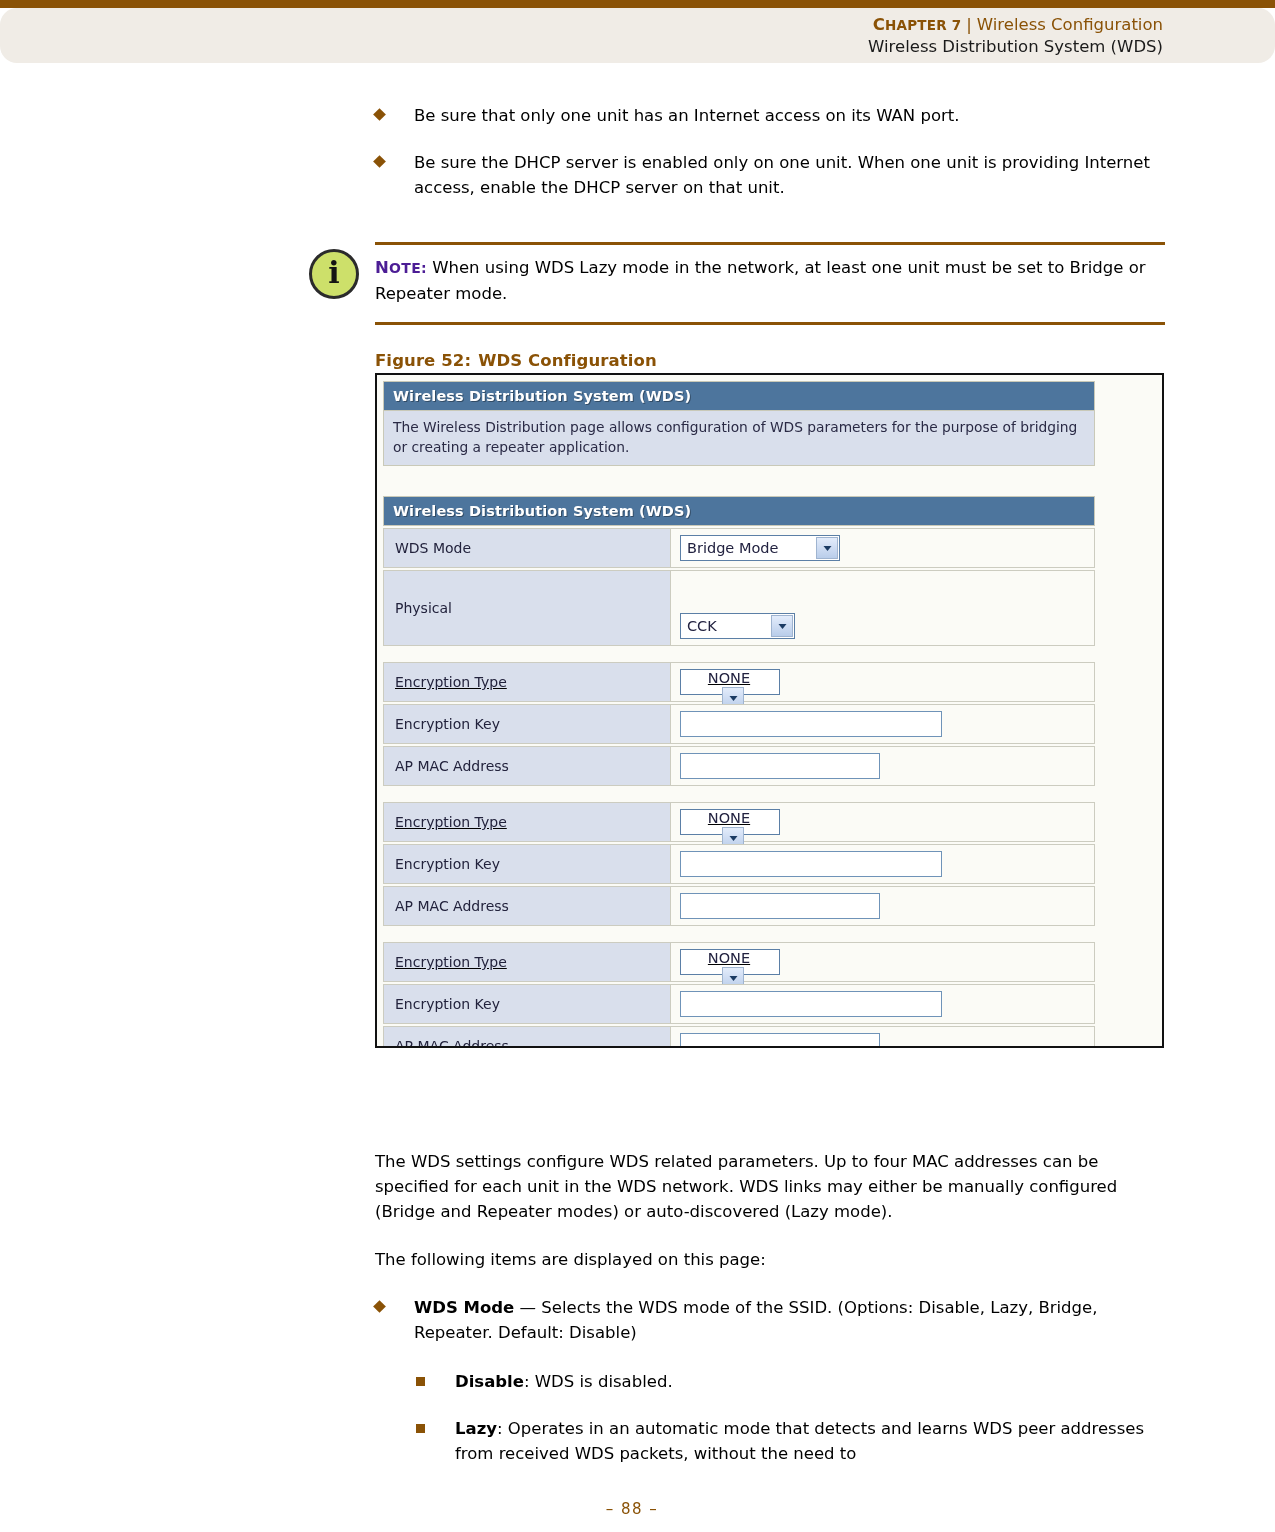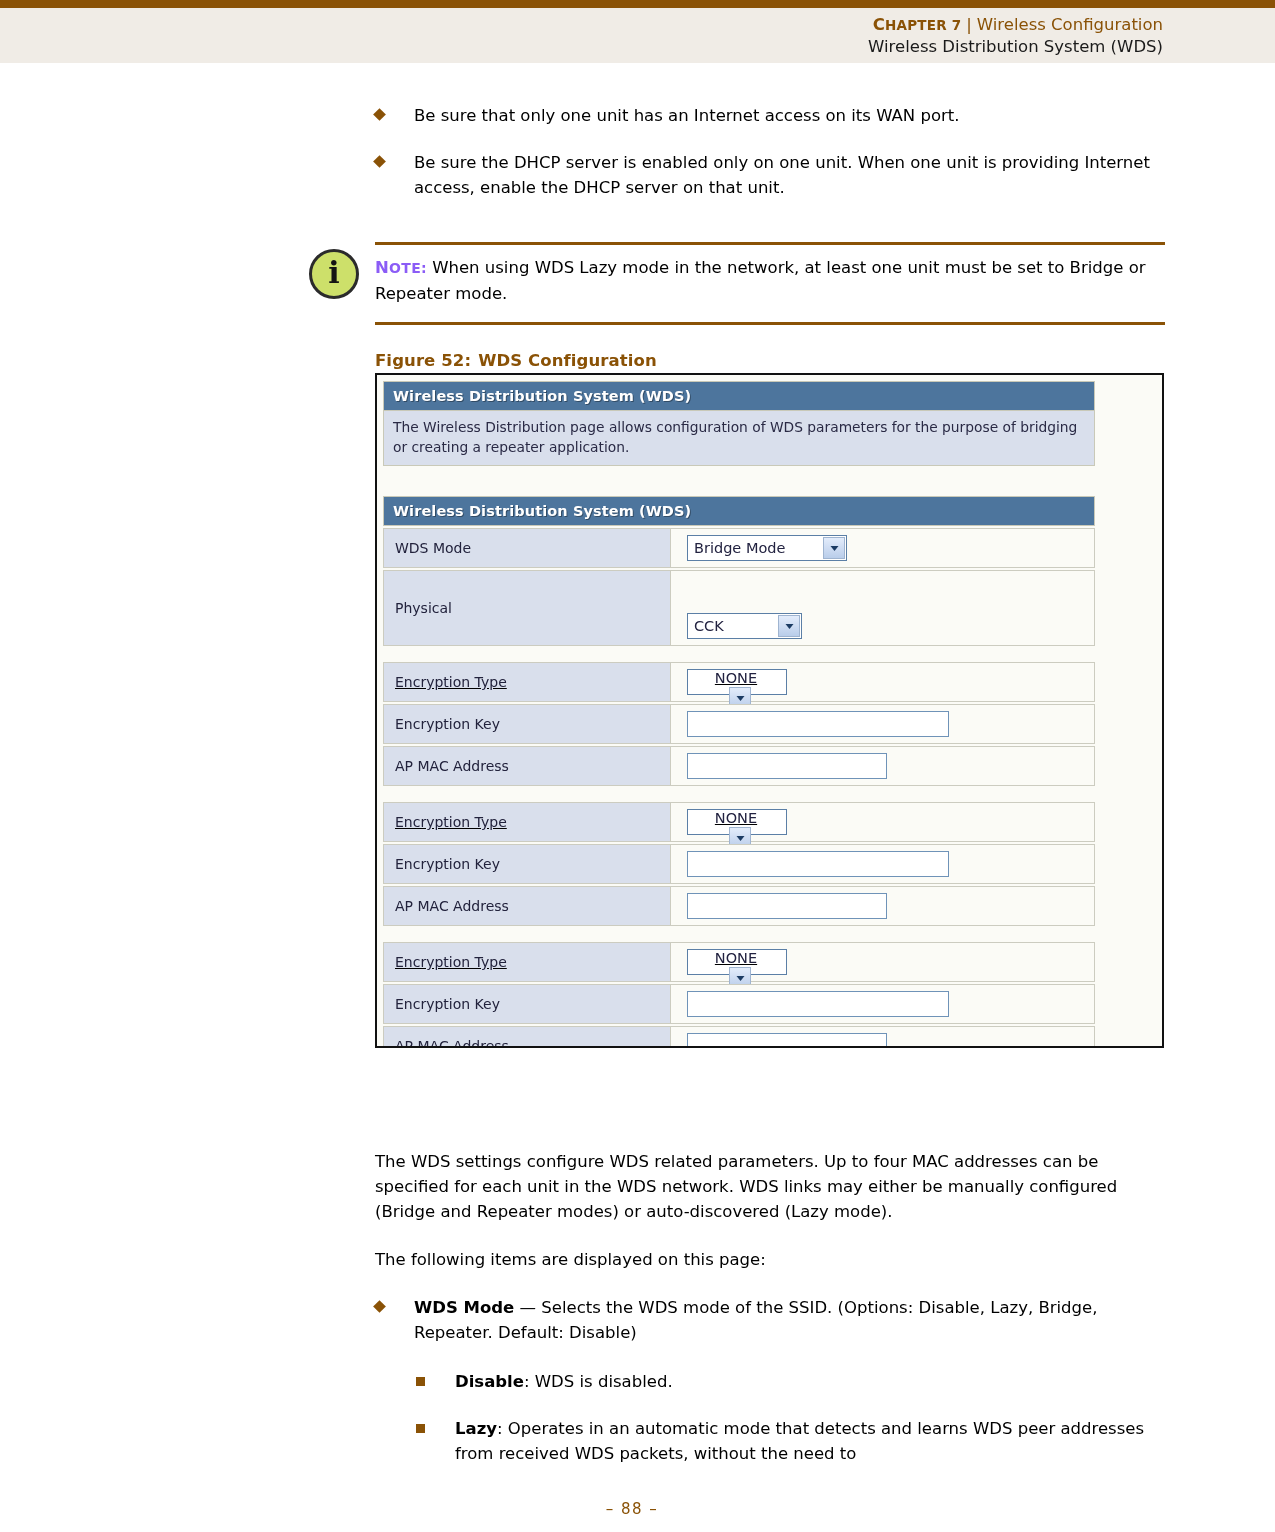--- a/index.html
+++ b/index.html
@@ -17,20 +17,21 @@
   #page-header { position:absolute; top:0; left:0; width:1275px; }
   .hdr-rule {
     height:8px; width:100%;
     background:#8a5206;
   }
   .hdr-band {
     background:#f0ece6;
     height:55px;
     padding-right:112px;
     text-align:right;
+    border-radius:17px;
   }
   .hdr-line1 {
     font-size:16.5px;
     line-height:22px;
     padding-top:6px;
     white-space:nowrap;
   }
   .hdr-chapter {
     color:#8a5206;
     font-weight:bold;
@@ -101,21 +102,21 @@
     color:#141414;
     line-height:1;
     margin-top:-2px;
   }
   .note-text {
     font-size:16.5px;
     line-height:25px;
     color:#000;
   }
   .note-label {
-    color:#8b5cf6;
+    color:#4c1d95;
     font-weight:bold;
     font-size:14px;
     letter-spacing:0.3px;
   }
   .note-label .nl-cap { font-size:16.5px; }
 
   
   #figure-block { position:absolute; left:375px; top:288px; width:790px; }
   .figure-caption {
     font-size:16.5px;
@@ -174,21 +175,21 @@
     color:#22223c;
     padding:9px 0 9px 11px;
     display:flex;
     align-items:center;
   }
   .ui-cell-field {
     flex:1;
     background:#fbfbf6;
     border:1px solid #ccccc0;
     border-left:none;
-    padding:6px 0 6px 16px;
+    padding:6px 0 6px 9px;
     display:flex;
     align-items:center;
   }
 
   .ui-select {
     display:inline-flex;
     align-items:center;
     justify-content:space-between;
     background:#ffffff;
     border:1px solid #5b7fa6;

